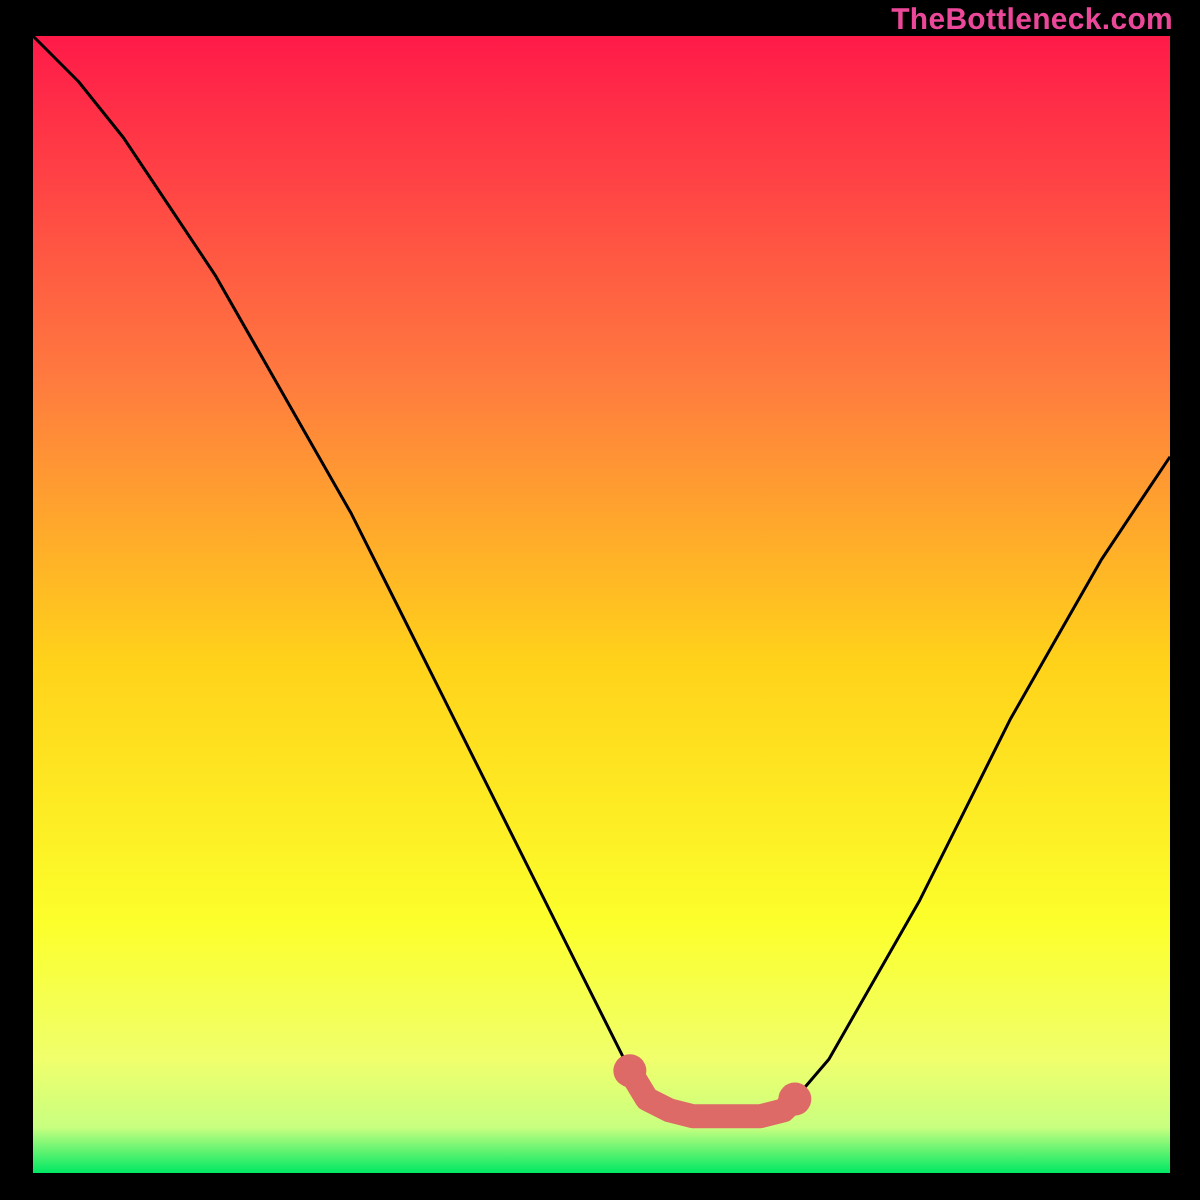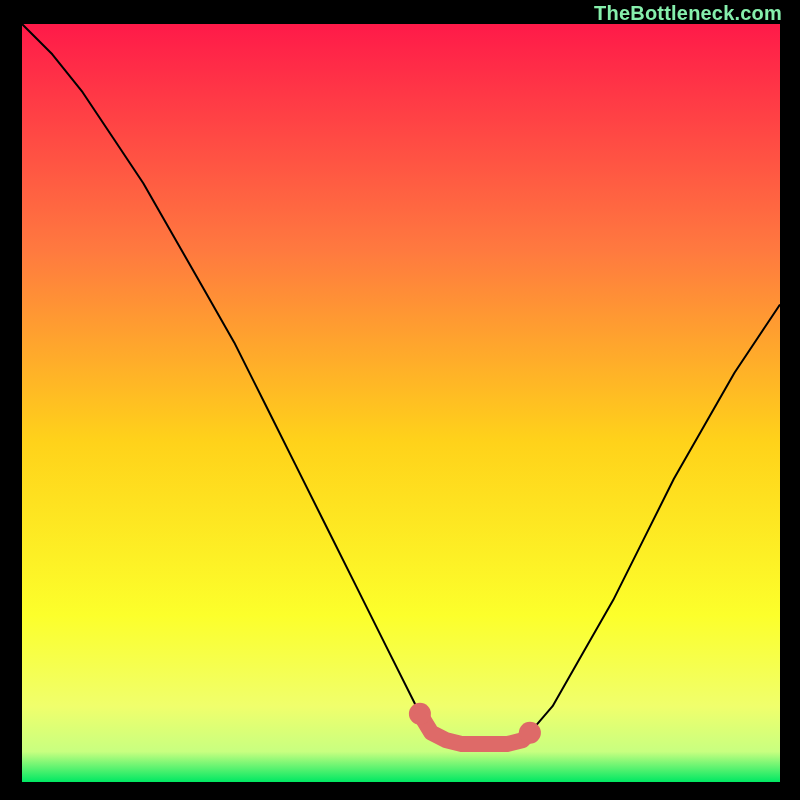--- a/index.html
+++ b/index.html
@@ -15,21 +15,21 @@
     position: absolute;
     top: 0;
     left: 0;
     width: 800px;
     height: 800px;
   }
   .watermark {
     position: absolute;
     top: 2px;
     right: 18px;
-    color: #86efac;
+    color: #ec4899;
     font-size: 20px;
     font-weight: 600;
     letter-spacing: 0.2px;
     user-select: none;
   }
   svg {
     position: absolute;
     top: 0;
     left: 0;
   }

